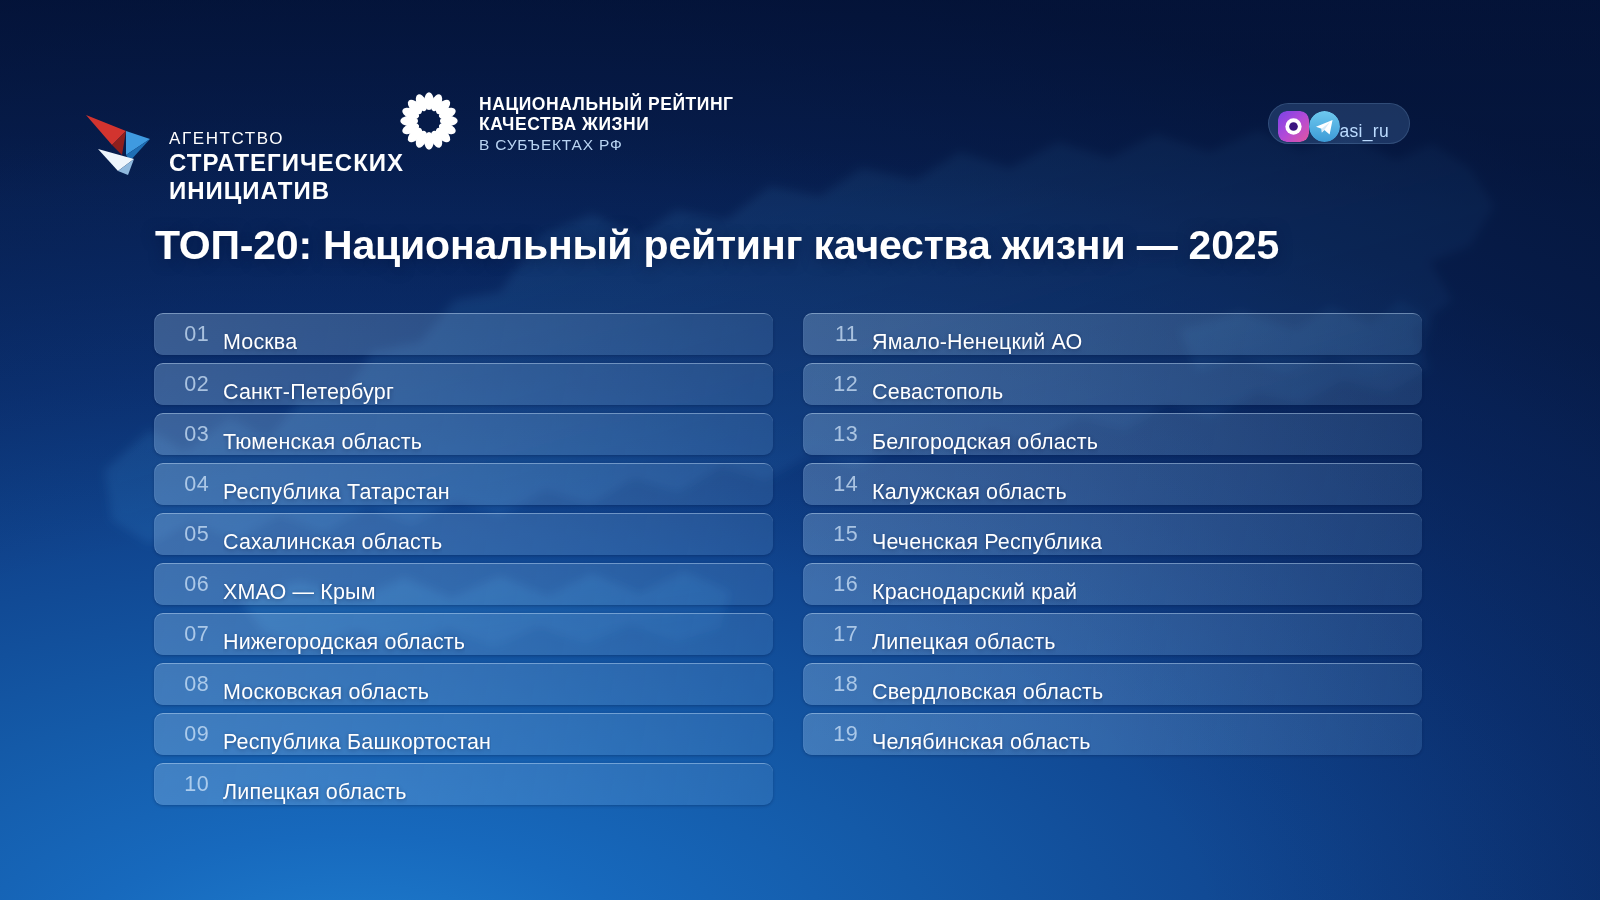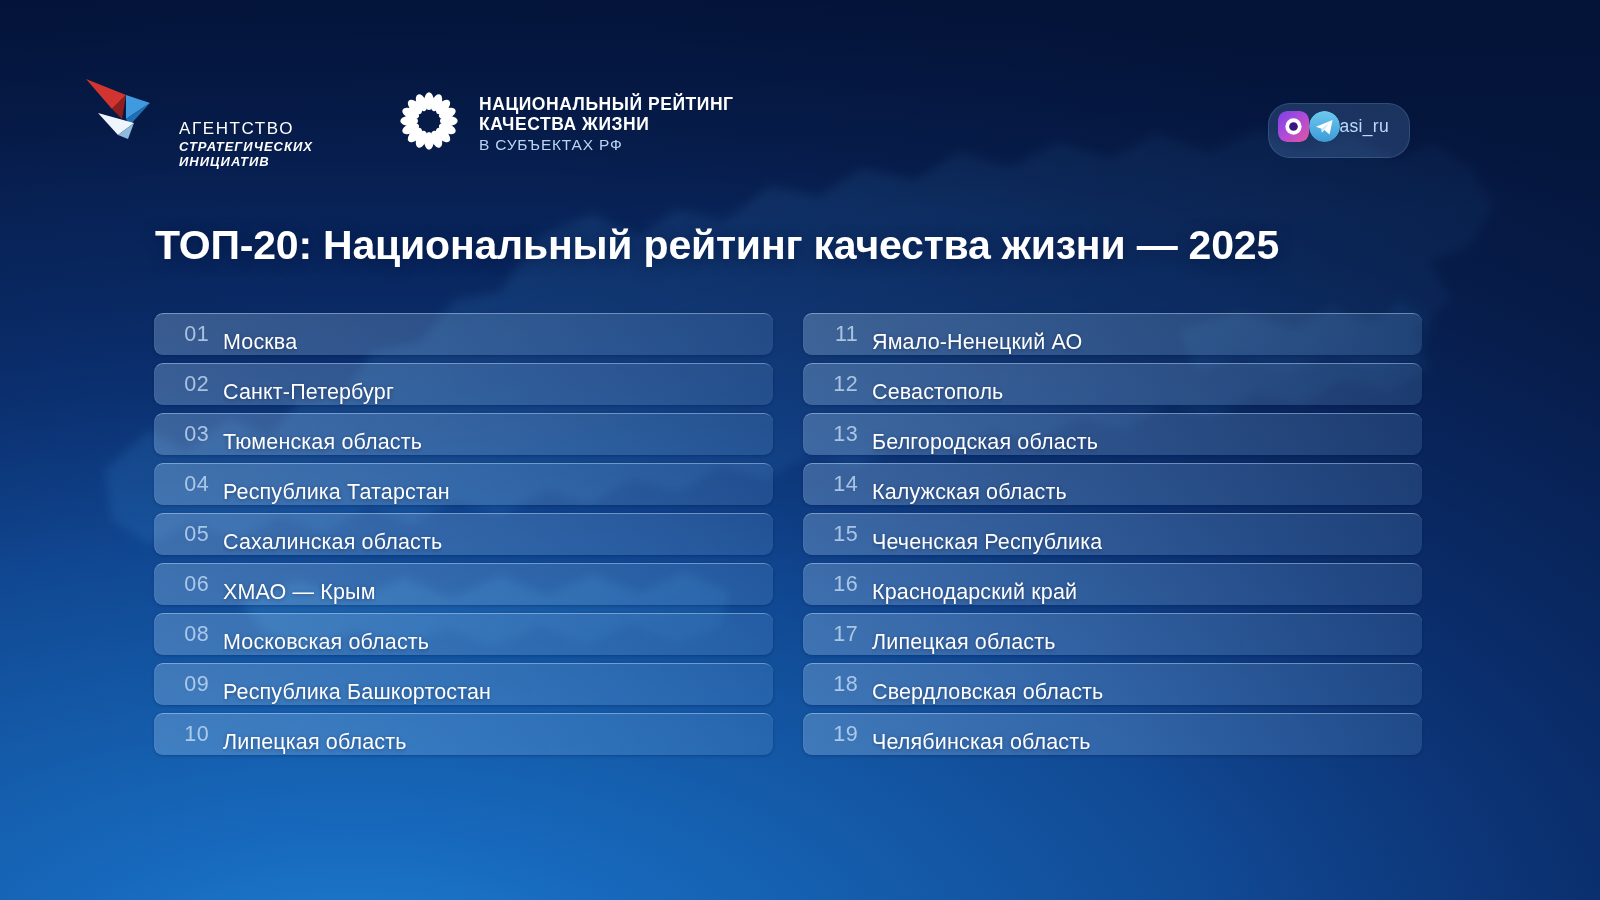--- a/index.html
+++ b/index.html
@@ -27,38 +27,38 @@
       radial-gradient(120% 110% at 25% 105%, rgba(255,255,255,0) 42%, rgba(3,18,54,.30) 78%, rgba(2,12,40,.55) 100%);
   }
   .topglow {
     position:absolute; left:0; top:0; width:100%; height:210px; pointer-events:none;
     background:linear-gradient(180deg, rgba(3,20,62,.55) 0%, rgba(3,20,62,.18) 58%, rgba(3,20,62,0) 100%);
   }
 
   
   .header { position:absolute; left:0; top:0; width:1600px; height:200px; }
 
-  .asi-logo { position:absolute; left:78px; top:70px; display:flex; align-items:flex-start; gap:23px; }
+  .asi-logo { position:absolute; left:78px; top:80px; display:flex; align-items:center; gap:13px; }
   .asi-mark { width:78px; height:70px; flex:none; margin-top:3px; }
   .asi-words { color:#fff; line-height:1.16; padding-top:49px; }
   .asi-words .l1 { font-size:17px; font-weight:400; letter-spacing:1.6px; }
-  .asi-words .l2, .asi-words .l3 { font-size:13px; font-weight:700; letter-spacing:1.0px;font-style:italic; }
+  .asi-words .l2, .asi-words .l3 { font-size:24px; font-weight:700; letter-spacing:1.0px; }
 
   .nr-logo { position:absolute; left:396px; top:88px; display:flex; align-items:flex-end; gap:17px; }
   .nr-mark { width:66px; height:66px; flex:none; }
   .nr-words { line-height:1.17; }
   .nr-words .n1, .nr-words .n2 {
     color:#fff; font-size:17.5px; font-weight:700; letter-spacing:.55px;
   }
   .nr-words .n3 { color:#b9d4f2; font-size:15.5px; font-weight:400; letter-spacing:.8px; margin-top:1px; }
 
   .social {
     position:absolute; right:190px; top:103px;
-    display:flex; align-items:center; 
-    padding:7px 20px 15px 9px; border-radius:22px;
+    display:flex; align-items:flex-end; 
+    padding:7px 20px 1px 9px; border-radius:22px;
     background:rgba(108,160,225,.22);
     border:1px solid rgba(160,200,245,.17);
   }
   .soc-ico { width:31px; height:31px; flex:none; border-radius:9px; display:block; }
   .soc-ico.round { border-radius:50%; }
   .soc-handle { color:#bcdcff; font-size:17.5px; letter-spacing:.3px; }
 
   
   .title {
     position:absolute; left:155px; top:222px; width:1320px;
@@ -256,20 +256,24 @@
         </div>
         <div class="row">
           <span class="rank">05</span>
           <span class="name">Сахалинская область</span>
         </div>
         <div class="row">
           <span class="rank">06</span>
           <span class="name">ХМАО — Крым</span>
         </div>
         <div class="row">
+          <span class="rank">07</span>
+          <span class="name">Нижегородская область</span>
+        </div>
+        <div class="row">
           <span class="rank">08</span>
           <span class="name">Московская область</span>
         </div>
         <div class="row">
           <span class="rank">09</span>
           <span class="name">Республика Башкортостан</span>
         </div>
         <div class="row">
           <span class="rank">10</span>
           <span class="name">Липецкая область</span>

